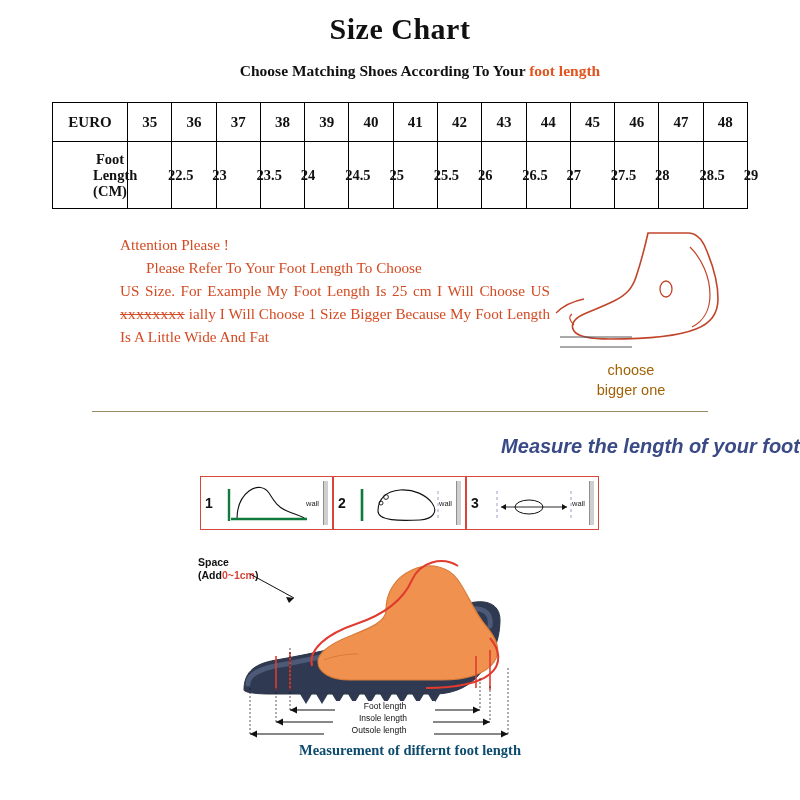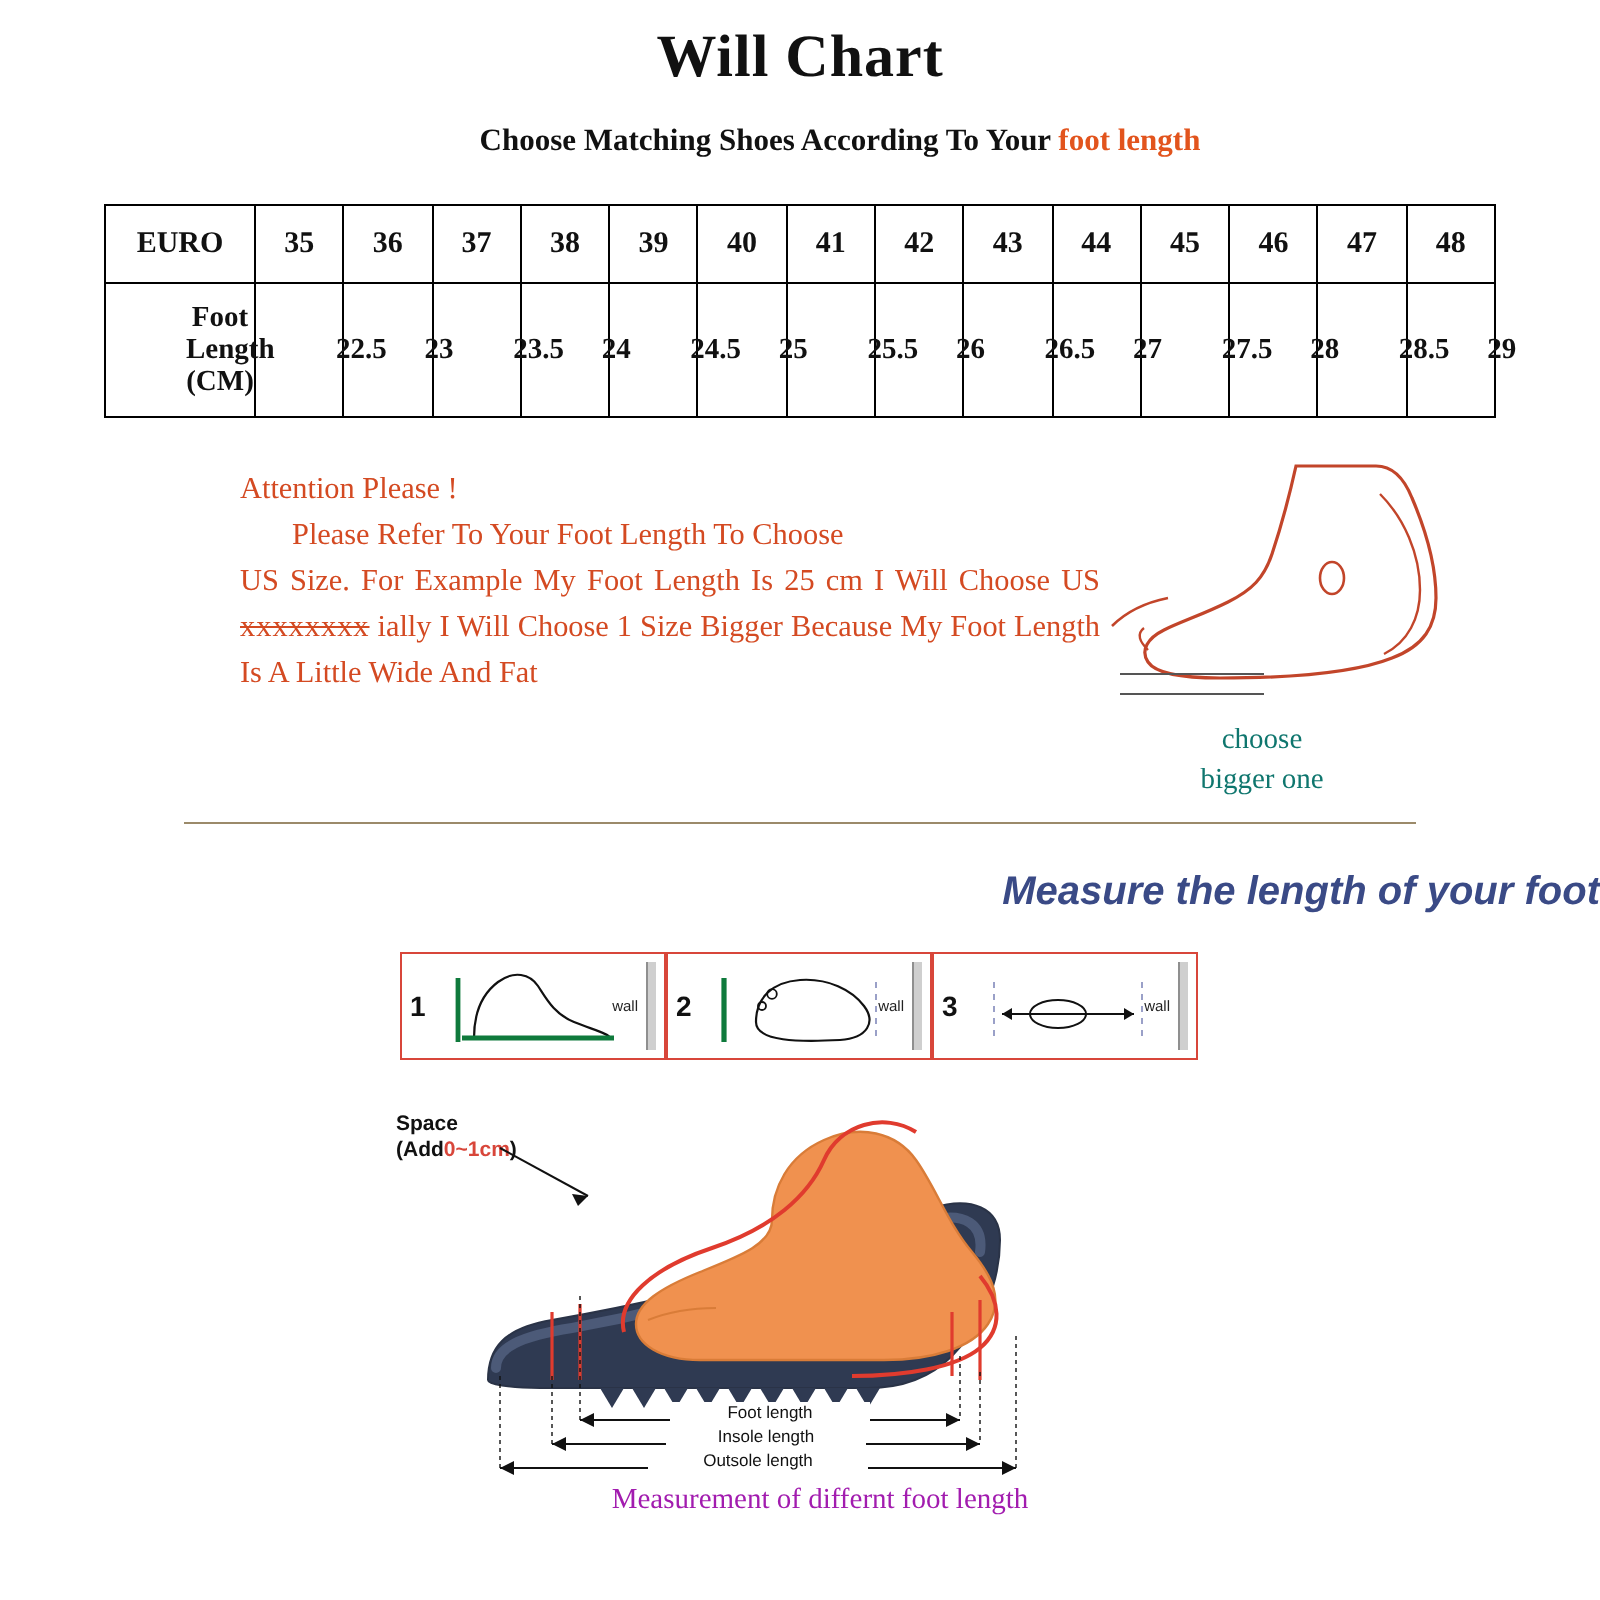--- a/index.html
+++ b/index.html
@@ -105,22 +105,22 @@
     top: 0px;
     width: 190px;
     height: 130px;
   }
   .choose-label {
     position: absolute;
     right: 42px;
     top: 132px;
     width: 150px;
     text-align: center;
-    color: #0f766e;
-    font-family: Liberation Serif, serif;
+    color: #a16207;
+    font-family: Liberation Sans, sans-serif;
     font-size: 14.5px;
     line-height: 1.35;
   }
   .hr-brown {
     position: absolute;
     left: 40px;
     right: 40px;
     top: 182px;
     height: 1px;
     background: #9b8a6a;
@@ -207,33 +207,33 @@
     font-family: "Liberation Sans", sans-serif;
     font-size: 8.5px;
     color: #111;
     text-align: center;
     white-space: nowrap;
   }
 
   .caption {
     text-align: center;
     font-family: "Liberation Serif", serif;
-    font-weight: normal;
+    font-weight: bold;
     font-size: 14.5px;
     margin-top: 4px;
-    color: #a21caf;
+    color: #0c4a6e;
     margin-left: 20px;
   }
 </style>
 </head>
 <body>
 
 <div class="page">
 
-  <div class="title">Will Chart</div>
+  <div class="title">Size Chart</div>
 
   <div class="subtitle">
     <span>Choose Matching Shoes According To Your </span><span class="hl">foot length</span>
   </div>
 
   <div class="table-wrap">
     <table class="size">
       <tbody>
           <tr class="row-euro">
         <td class="hdr">EURO</td>

